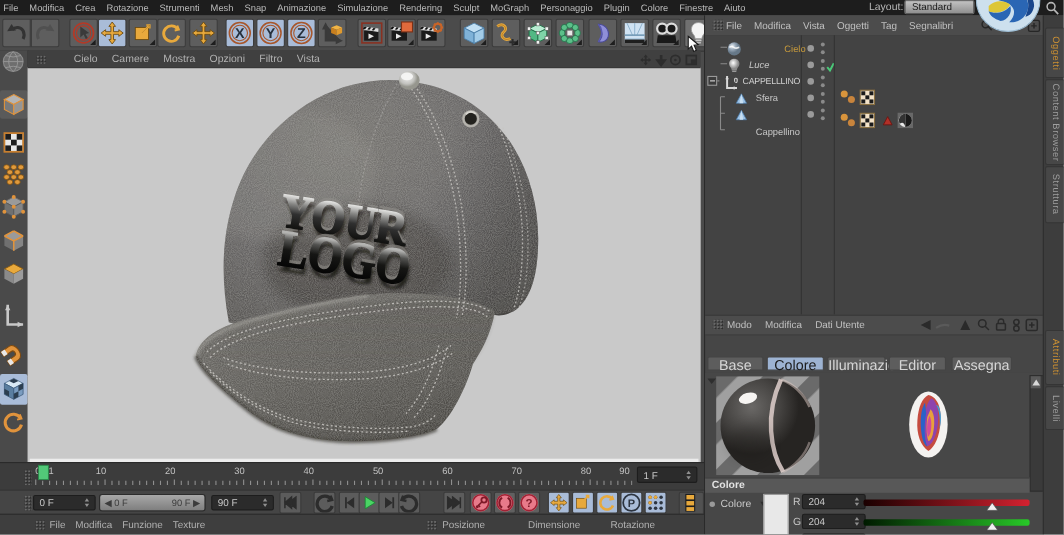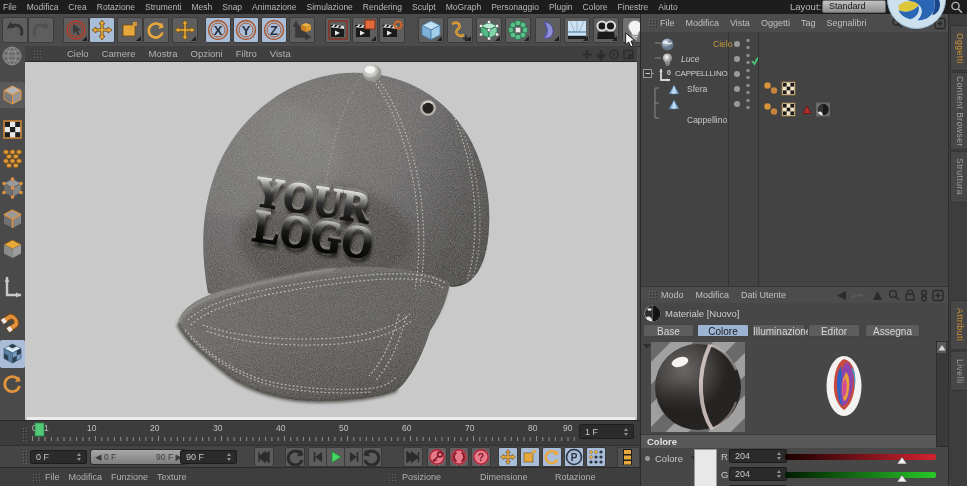--- a/index.html
+++ b/index.html
@@ -17,21 +17,21 @@
   border-left:5px solid transparent;border-bottom:5px solid #1e1e1e;}
 .spin{position:absolute;background:#2b2b2b;border:1px solid #1d1d1d;border-radius:2px;color:#c8c8c8;
   font-size:9px;line-height:13px;padding-left:5px;box-sizing:border-box;}
 .spin .ar{position:absolute;right:3px;top:50%;margin-top:-4px;width:7px;height:8px;}
 .spin .ar:before{content:"";position:absolute;left:1px;top:0;border-left:2.5px solid transparent;border-right:2.5px solid transparent;border-bottom:3px solid #909090;}
 .spin .ar:after{content:"";position:absolute;left:1px;bottom:0;border-left:2.5px solid transparent;border-right:2.5px solid transparent;border-top:3px solid #909090;}
 .vtab{position:absolute;left:1px;width:16px;background:#474747;border:1px solid #353535;border-radius:2px;
   color:#9f9f9f;font-size:8.5px;writing-mode:vertical-rl;text-align:center;letter-spacing:0.5px;}
 .vtab.on{color:#cf9232;}
 .tab{position:absolute;top:0;height:13px;background:#5d5d5d;border:1px solid #444;border-radius:2px 2px 0 0;
-  color:#d6d6d6;font-size:10px;text-align:center;line-height:13px;box-sizing:border-box;}
+  color:#d6d6d6;font-size:13px;text-align:center;line-height:13px;box-sizing:border-box;}
 .tab.on{background:#9db3d2;color:#1c1c1c;}
 .pb{position:absolute;top:1px;width:20px;height:20px;background:#5c5c5c;border:1px solid #3a3a3a;border-radius:2px;box-sizing:border-box;}
 .pb svg{position:absolute;left:-1px;top:0px;}
 .pb.rb{background:#606060;}
 .pb.bb{background:#a9bcd8;}
 </style>
 </head>
 <body>
 <div id="app">
 
@@ -571,21 +571,21 @@
   </div>
 
   <div class="abs" id="transport" style="left:0;top:445px;width:640px;height:22px;background:#454545;border-top:1px solid #303030;box-sizing:border-box;">
     <div class="abs grip" style="left:22px;top:4px;width:7px;height:14px;"></div>
     <div class="spin" style="left:30px;top:4px;width:57px;height:14px;">0 F<span class="ar"></span></div>
 
     <div class="abs" style="left:90px;top:3px;width:97px;height:16px;background:linear-gradient(#a8a8a8,#7e7e7e);border:1px solid #2c2c2c;border-radius:3px;box-sizing:border-box;">
       <span style="position:absolute;left:4px;top:2px;font-size:8.5px;color:#3c3c3c;">◀ 0 F</span>
       <span style="position:absolute;right:4px;top:2px;font-size:8.5px;color:#3c3c3c;">90 F ▶</span>
     </div>
-    <div class="spin" style="left:180px;top:4px;width:57px;height:14px;">90 F<span class="ar"></span></div>
+    <div class="spin" style="left:192px;top:4px;width:57px;height:14px;">90 F<span class="ar"></span></div>
 
     <div class="abs" id="pbtns" style="left:254px;top:0px;height:22px;">
       <div class="pb" style="left:0px;">
           <svg width="20" height="18" viewBox="0 0 20 18">
             <path d="M5 4 V14 M15 4 L8.5 9 L15 14 Z M11 4 L5 9 L11 14 Z" fill="#2c2c2c" stroke="#2c2c2c" stroke-width="1.4"></path>
           </svg>
         </div>
       <div class="pb" style="left:31px;">
           <svg width="20" height="18" viewBox="0 0 20 18">
             <path d="M16 6 A7 7 0 1 0 17 12" fill="none" stroke="#2c2c2c" stroke-width="3"></path>
@@ -876,29 +876,20 @@
             <path d="M74.5 5 V3.5 A2.5 2.5 0 0 1 79.5 3.5 V5" stroke-width="1.2"></path>
           <circle cx="91" cy="3.8" r="2.4"></circle>
             <circle cx="91" cy="9.6" r="2.4"></circle>
           <rect x="100" y="1.5" width="10" height="10" rx="1.5"></rect>
             <line x1="105" y1="4" x2="105" y2="9"></line>
             <line x1="102.5" y1="6.5" x2="107.5" y2="6.5"></line>
         </g>
       </svg>
     </div>
 
-    <div class="abs" style="left:0;top:289px;width:308px;height:21px;background:#474747;">
-      <svg class="abs" style="left:3px;top:2px;" width="17" height="17" viewBox="0 0 17 17">
-          <circle cx="8.5" cy="8.5" r="8" fill="#e8e8e8"></circle>
-          <path d="M8.5 0.5 A8 8 0 0 1 8.5 16.5 Z" fill="#141414"></path>
-          <path d="M8.5 0.5 A8 8 0 0 0 2 12.5 C5 10.5 7.5 11.5 8.5 16.5 Z" fill="#2e2e2e"></path>
-          <ellipse cx="5.5" cy="4.5" rx="2" ry="1.2" fill="#fff" opacity="0.9"></ellipse>
-        </svg>
-      <div class="abs" style="left:24px;top:5px;font-size:9.5px;color:#cccccc;">Materiale [Nuovo]</div>
-    </div>
 
     <div class="abs" style="left:0;top:310px;width:308px;height:15px;">
       <div class="tab" style="left:2px;width:51px;">Base</div>
       <div class="tab on" style="left:56px;width:52px;">Colore</div>
       <div class="tab" style="left:111px;width:53px;">Illuminazione</div>
       <div class="tab" style="left:167px;width:52px;">Editor</div>
       <div class="tab" style="left:224px;width:55px;">Assegna</div>
     </div>
 
     <div class="abs" style="left:0;top:325px;width:308px;height:108px;background:#474747;">

